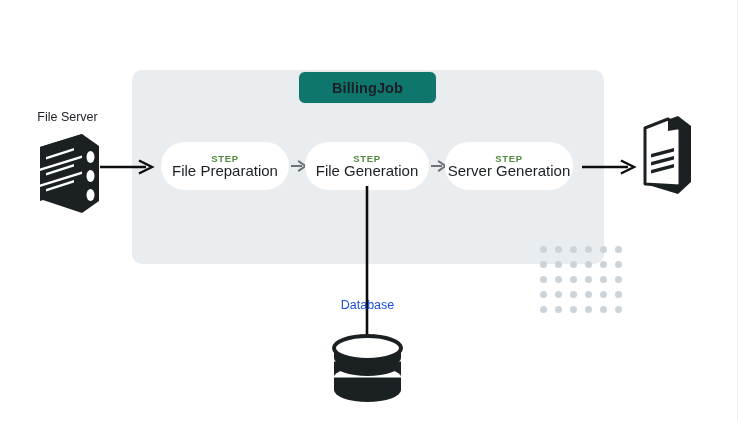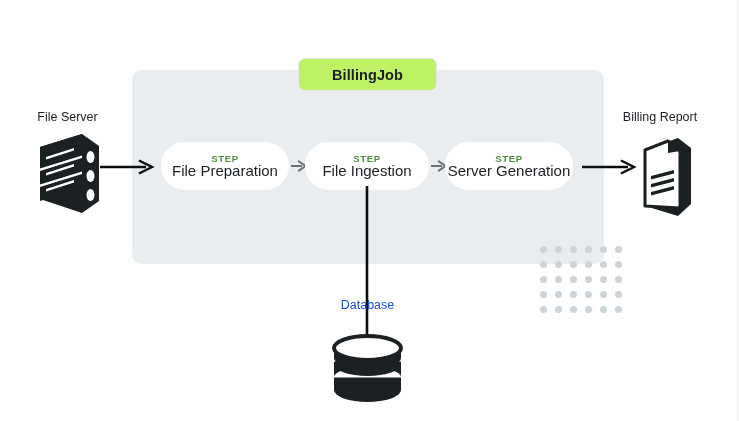--- a/index.html
+++ b/index.html
@@ -37,24 +37,24 @@
     width: 472px;
     height: 194px;
     background: #eaedef;
     border-radius: 10px;
   }
 
   
   #job-title-chip {
     position: absolute;
     left: 298px;
-    top: 58px;
+    top: 71px;
     width: 139px;
     height: 33px;
-    background: #bef264;
+    background: #0f766e;
     border: 1px solid #e6e8ea;
     border-radius: 7px;
     display: flex;
     align-items: center;
     justify-content: center;
     box-sizing: border-box;
     text-align: right;
   }
   #job-title-chip .chip-label {
     font-size: 14.5px;
@@ -267,21 +267,21 @@
 
   <span class="mini-arrow" id="mini-arrow-0">
     <svg width="16" height="14" viewBox="0 0 16 14" aria-hidden="true">
       <line x1="0" y1="7" x2="11" y2="7" stroke="#6b7176" stroke-width="2"></line>
       <path d="M8 2.5 L14.5 7 L8 11.5" fill="none" stroke="#6b7176" stroke-width="2" stroke-linecap="square"></path>
     </svg>
   </span>
 
   <div class="step-pill" id="step-1">
     <span class="step-kicker">STEP</span>
-    <span class="step-title">File Ingestion</span>
+    <span class="step-title">File Generation</span>
   </div>
 
   <span class="mini-arrow" id="mini-arrow-1">
     <svg width="16" height="14" viewBox="0 0 16 14" aria-hidden="true">
       <line x1="0" y1="7" x2="11" y2="7" stroke="#6b7176" stroke-width="2"></line>
       <path d="M8 2.5 L14.5 7 L8 11.5" fill="none" stroke="#6b7176" stroke-width="2" stroke-linecap="square"></path>
     </svg>
   </span>
 
   <div class="step-pill" id="step-2">
@@ -290,21 +290,20 @@
   </div>
 
   <span id="arrow-out">
     <svg width="54" height="14" viewBox="0 0 54 14" aria-hidden="true">
       <line x1="0" y1="7" x2="46" y2="7" stroke="#0c0d0e" stroke-width="2.4"></line>
       <path d="M40 1 L52 7 L40 13" fill="none" stroke="#0c0d0e" stroke-width="2.4" stroke-linecap="square" stroke-linejoin="miter"></path>
     </svg>
   </span>
 
   <div id="node-billing-report">
-    <span class="node-label">Billing Report</span>
     <span>
       <svg width="96" height="92" viewBox="0 0 96 92" aria-hidden="true">
         <g fill="#1b2023">
 
           <path d="M33 18 L66 6 L79 16 L79 72 L66 84 L33 74 Z" fill="#1b2023"></path>
 
           <path d="M33 18 L56 9 L68 19 L68 76 L33 74 Z" fill="#ffffff" stroke="#1b2023" stroke-width="3" stroke-linejoin="round"></path>
 
           <path d="M56 9 L56 21 L68 19 Z" fill="#1b2023"></path>
 

